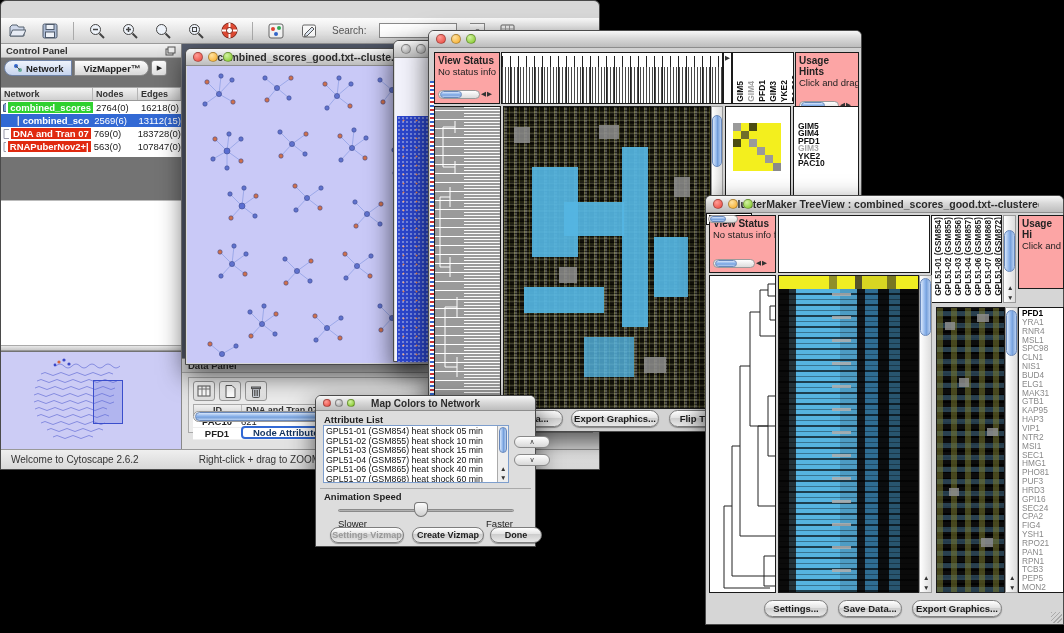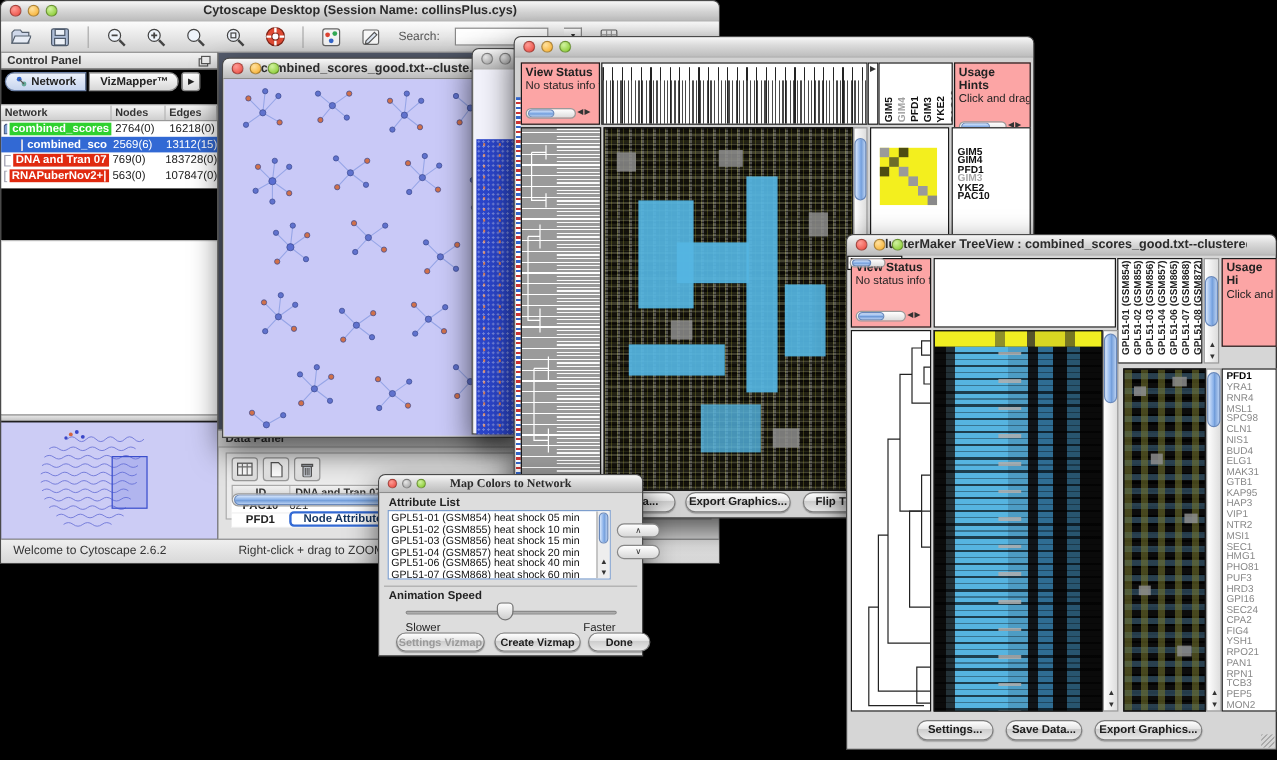--- a/index.html
+++ b/index.html
@@ -32,21 +32,21 @@
   #mainwin{left:0;top:8;width:600px;height:470px;}
   #toolbar{position:absolute;left:0;top:17px;height:26px;width:100%;background:linear-gradient(#fcfcfc,#d2d2d2);border-bottom:1px solid #9a9a9a;display:flex;align-items:center;gap:13px;padding:0 6px;}
   .tico{width:20px;height:20px;display:flex;align-items:center;justify-content:center;}
   .tsep{width:1px;height:18px;background:#aaa;}
   #searchlbl{color:#555;font-size:10px;}
   #searchbox{width:78px;height:15px;border:1px solid #8a8a8a;background:#fff;font-size:10px;padding:0 3px;}
   #searchdrop{width:15px;height:15px;border:1px solid #8a8a8a;border-left:none;background:linear-gradient(#fff,#ccc);display:flex;align-items:center;justify-content:center;font-size:6px;color:#333;}
   #mdiarea{position:absolute;left:181px;top:43px;right:0;bottom:20px;background:#565d6e;}
 
   
-  #cpanel{position:absolute;left:0;top:43px;width:181px;bottom:20px;background:#000000;border-right:1px solid #888;}
+  #cpanel{position:absolute;left:0;top:43px;width:181px;bottom:20px;background:#737373;border-right:1px solid #888;}
   #cpanel-hdr{height:14px;display:flex;align-items:center;justify-content:space-between;padding:0 5px;background:linear-gradient(#f2f2f2,#d8d8d8);border-bottom:1px solid #aaa;font-size:9.5px;font-weight:bold;color:#333;}
   #cp-tabs{height:20px;display:flex;align-items:center;padding:2px 3px;gap:2px;}
   .cp-tab{height:16px;border:1px solid #8a8a8a;display:flex;align-items:center;justify-content:center;font-size:9.5px;font-weight:bold;padding:0 8px;background:linear-gradient(#fdfdfd,#d7d7d7);}
   .cp-tab.sel{background:linear-gradient(#eef3fc,#c6d4ee);border-color:#6f83a8;border-radius:8px 0 0 8px;}
   .cp-tab.right{border-radius:0 8px 8px 0;}
   #cp-tab-more{width:16px;height:16px;border:1px solid #8a8a8a;border-radius:3px;background:linear-gradient(#fff,#ddd);display:flex;align-items:center;justify-content:center;font-size:7px;color:#222;}
   #nettbl{position:absolute;left:0;top:43px;right:0;height:70px;background:#fff;border-top:1px solid #aaa;}
   .nt-hdr{display:flex;height:13px;background:linear-gradient(#f4f4f4,#cfcfcf);border-bottom:1px solid #999;font-size:9px;font-weight:bold;color:#333;}
   .nt-hdr div{padding:1px 3px;border-right:1px solid #b5b5b5;}
   .ntc1{width:92px;}.ntc2{width:45px;}.ntc3{flex:1;}
@@ -145,21 +145,21 @@
   #tv2-genespanel{left:312px;top:111px;width:46px;height:286px;background:#fff;}
   #tv2-genelist{position:absolute;left:3px;top:1px;font-size:8.3px;line-height:8.85px;color:#888;}
   #tv2-genelist .gene-item:first-child{color:#000;font-weight:bold;}
   #tv2-btnbar{position:absolute;left:0;right:0;bottom:0;height:30px;}
   .grip{position:absolute;right:1px;bottom:1px;width:11px;height:11px;background:repeating-linear-gradient(135deg,#aaa 0 1px,transparent 1px 3px);}
 
   
   #mapdlg{left:315px;top:395px;width:221px;height:152px;z-index:6;background:#ddd;}
   #mapdlg .titlebar{height:15px;}
   #mapdlg .light{width:8px;height:8px;}
-  #mapdlg .title{font-size:10px;font-family:Liberation Serif, serif;}
+  #mapdlg .title{font-size:10px;}
   #attr-label{position:absolute;left:8px;top:18px;font-size:9.5px;font-weight:bold;color:#222;}
   #attr-list{position:absolute;left:7px;top:29px;width:186px;height:58px;border:1px solid #7d9ecd;background:#fff;overflow:hidden;}
   #attr-items{position:absolute;left:2px;top:1px;right:12px;font-size:8.8px;line-height:9.6px;color:#111;white-space:nowrap;}
   #attr-vscroll{position:absolute;right:0;top:0;width:11px;bottom:0;border-left:1px solid #aaa;background:#eee;}
   .updown-btn{position:absolute;width:36px;height:12px;border:1px solid #888;border-radius:7px;background:linear-gradient(#fff,#d8d8d8);display:flex;align-items:center;justify-content:center;font-size:7px;color:#333;}
   #anim-sep{position:absolute;left:4px;right:4px;top:92px;border-top:1px solid #aaa;}
   #anim-label{position:absolute;left:8px;top:95px;font-size:9.5px;font-weight:bold;color:#222;}
   #slider-track{position:absolute;left:22px;top:113px;width:176px;height:3px;background:linear-gradient(#9a9a9a,#c9c9c9);border-radius:2px;border:1px solid #8a8a8a;}
   #slider-thumb{position:absolute;left:98px;top:106px;width:14px;height:15px;background:linear-gradient(#fdfdfd,#cfcfcf);border:1px solid #777;border-radius:4px 4px 50% 50%;}
   #lbl-slower{position:absolute;left:22px;top:122px;font-size:9.5px;color:#222;}
@@ -167,28 +167,20 @@
   #dlg-btns .abtn{top:131px;height:16px;font-size:9px;}
 
   svg{display:block;}
 </style>
 </head>
 <body>
 
 <div id="desktop">
 
   <div class="window" id="mainwin">
-    <div class="titlebar">
-      <div class="lights">
-        <div class="light l-red"></div>
-        <div class="light l-yel"></div>
-        <div class="light l-grn"></div>
-      </div>
-      <div class="title">Cytoscape Desktop (Session Name: collinsPlus.cys)</div>
-    </div>
 
     <div id="toolbar">
       <span class="tico">
           <svg width="18" height="18">
             <path d="M2 14 V5 l2-2 h5 l1.5 2 H16 v9 z" fill="#cfd8ea" stroke="#55606e"></path>
             <path d="M2 14 l2.5-6 H18 l-3 6 z" fill="#e7ecf5" stroke="#55606e"></path>
           </svg>
         </span>
       <span class="tico">
           <svg width="18" height="18">

